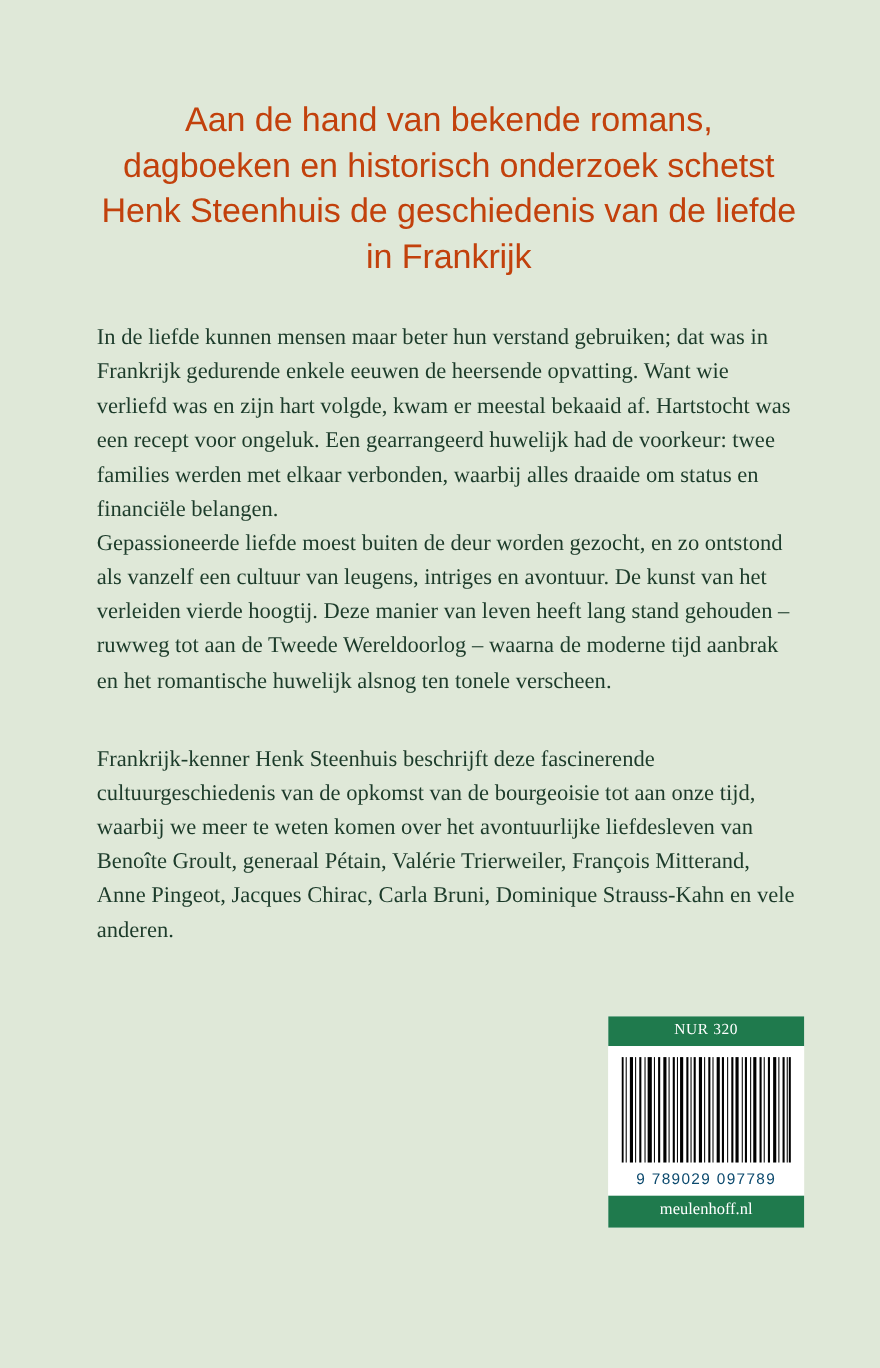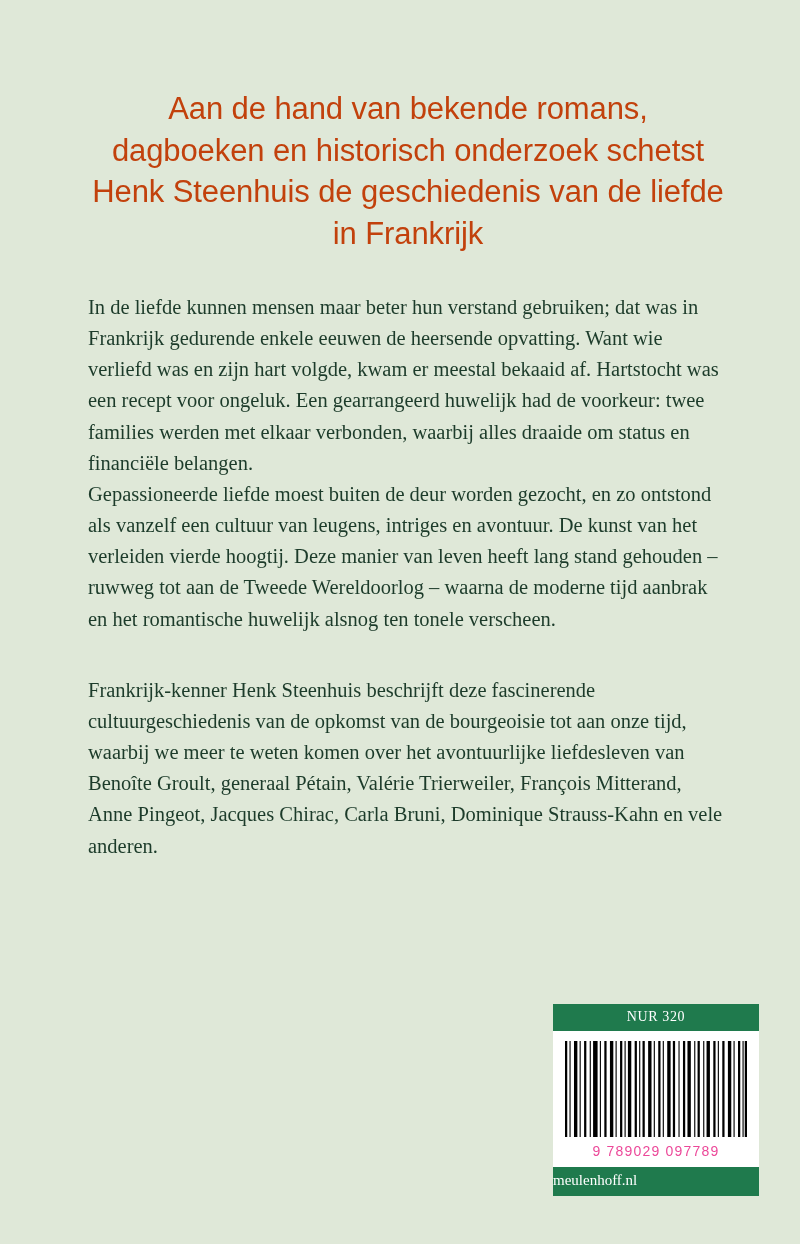--- a/index.html
+++ b/index.html
@@ -48,22 +48,22 @@
     margin: 0;
   }
   .blurb p.gap {
     margin-top: 40px;
   }
 
   
   .barcode-block {
     position: absolute;
     left: 553px;
-    top: 1004px;
-    width: 206px;
+    top: 924px;
+    width: 178px;
     background: #ffffff;
   }
   .nur-bar {
     background: #1f7a4d;
     color: #ffffff;
     text-align: center;
     font-family: "Liberation Serif", serif;
     font-size: 14px;
     letter-spacing: 0.6px;
     padding: 5px 0 6px 0;
@@ -75,27 +75,28 @@
   .bars {
     height: 96px;
     width: 100%;
     display: block;
   }
   .isbn-text {
     text-align: center;
     font-family: "Liberation Sans", sans-serif;
     font-size: 14px;
     letter-spacing: 1.2px;
-    color: #ec4899;
+    color: #0c4a6e;
     padding: 2px 0 8px 0;
     background: #ffffff;
   }
   .publisher-bar {
     background: #1f7a4d;
     color: #ffffff;
+    text-align: center;
     font-family: "Liberation Serif", serif;
     font-size: 15px;
     padding: 5px 0 7px 0;
   }
 </style>
 </head>
 <body>
 
 <div class="page">
 

